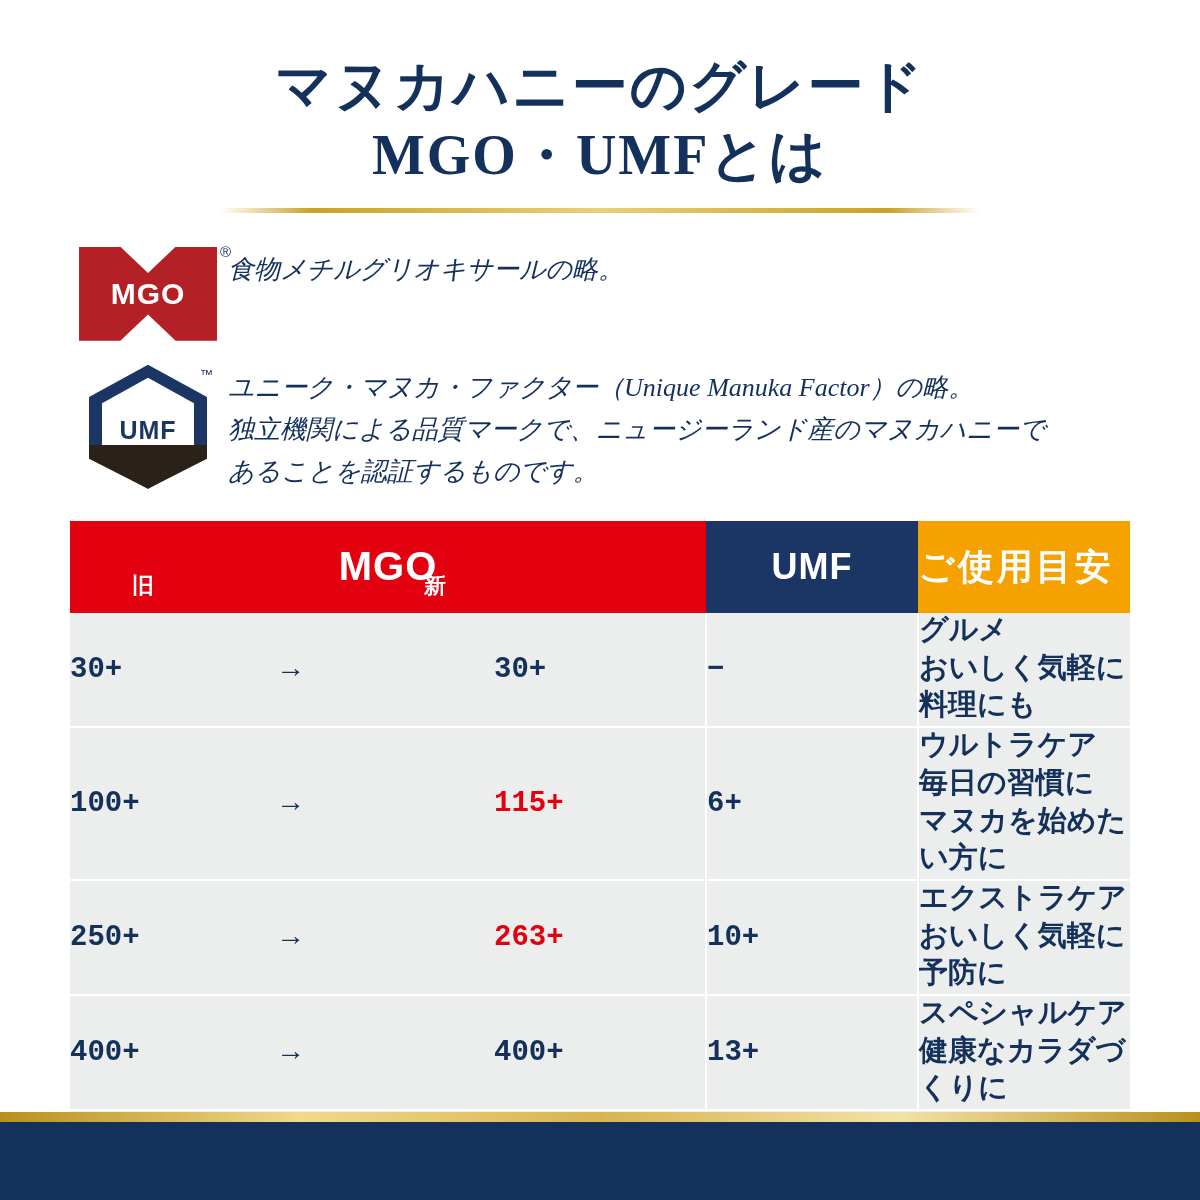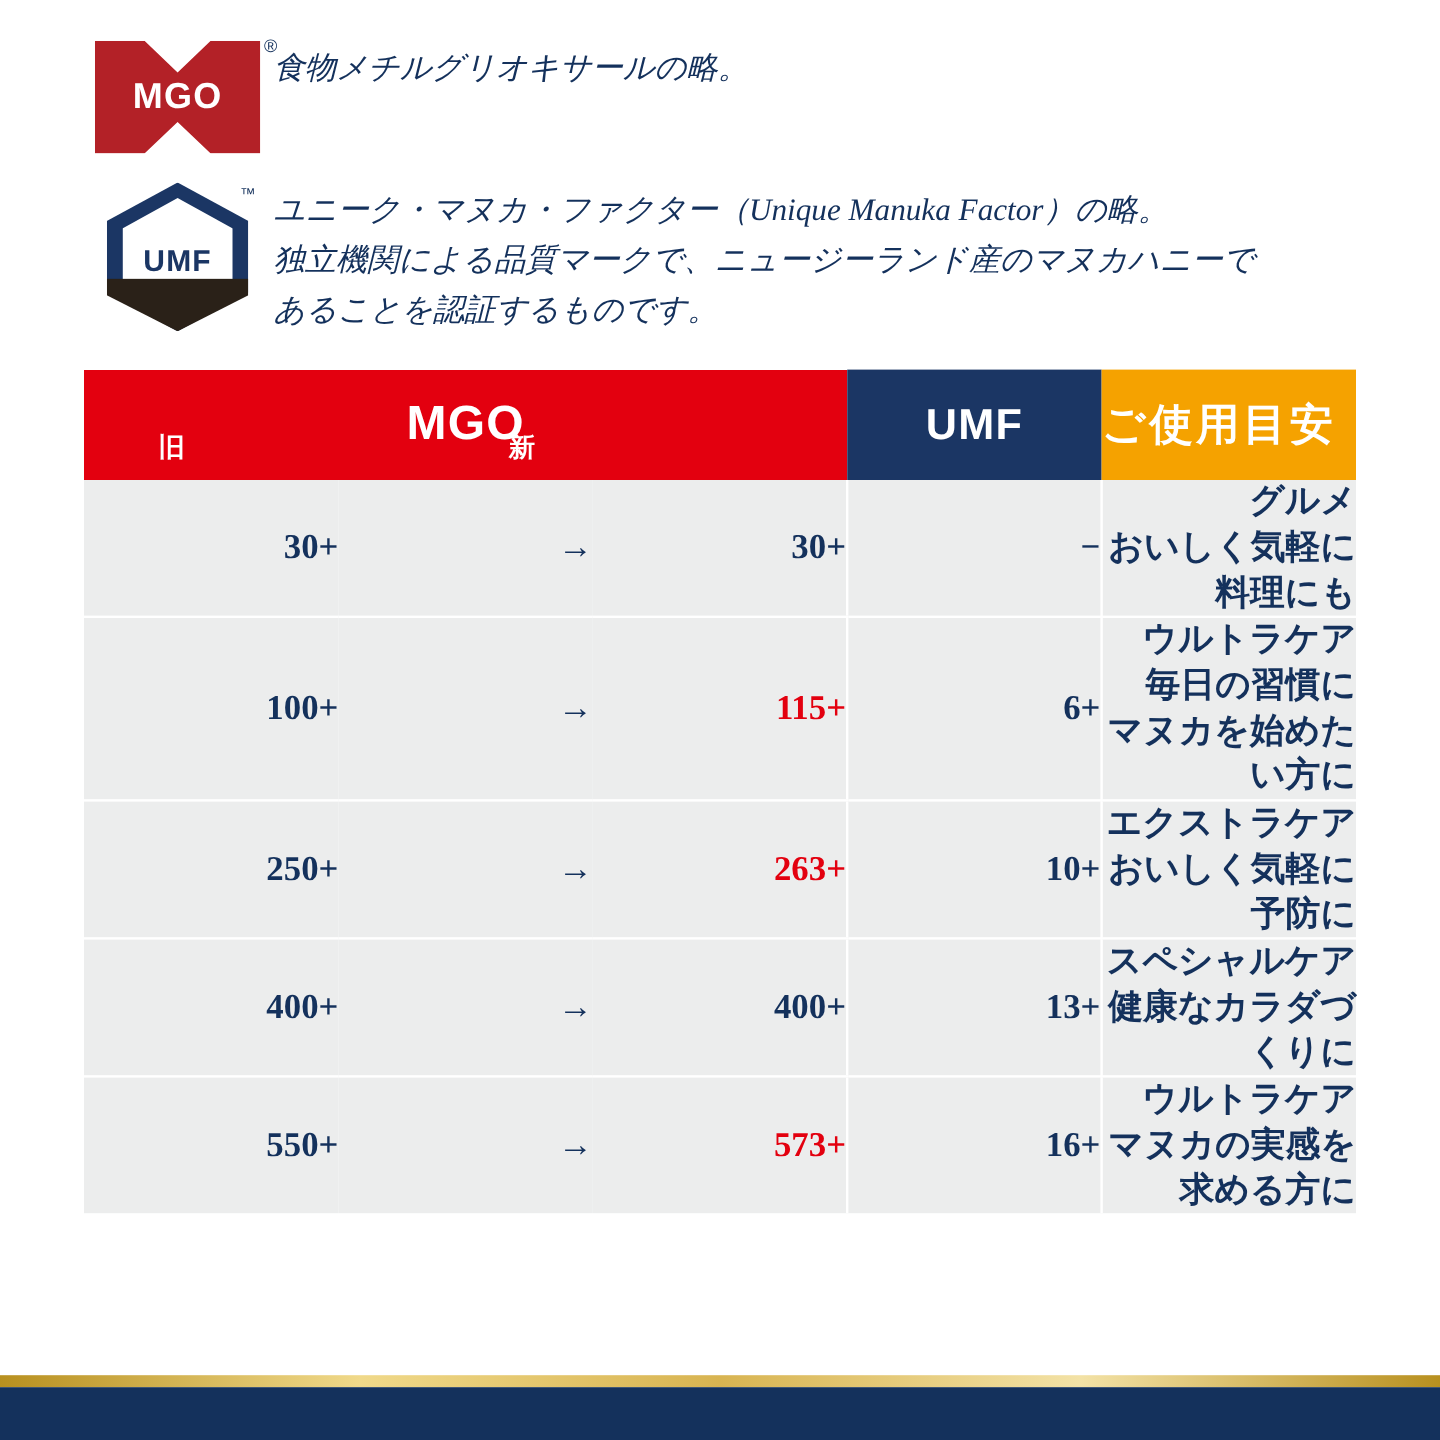--- a/index.html
+++ b/index.html
@@ -216,23 +216,23 @@
     text-align: left;
     vertical-align: middle;
     font-family: "Liberation Serif", serif;
     font-weight: bold;
     font-size: 36px;
     letter-spacing: 3px;
   }
   .table tbody tr { height: 74px; }
   .table tbody td {
     background: #eceded;
-    text-align: right;
+    text-align: left;
     vertical-align: middle;
-    font-family: Liberation Serif, serif;
+    font-family: Liberation Mono, monospace;
     font-weight: bold;
     font-size: 29px;
     color: #14315c;
     border-bottom: 2px solid #ffffff;
   }
   .table tbody tr:last-child td { border-bottom: none; }
   .cell-old { width: 150px; }
   .cell-arrow { width: 90px; font-size: 26px; }
   .cell-new { width: 150px; }
   .cell-new.red { color: #e3000f; margin-top: 28px; }
@@ -266,20 +266,25 @@
     width: 1200px;
     height: 78px;
     background: #14315c;
   }
 </style>
 </head>
 <body>
 
 <div class="page">
 
+  <div class="title-block">
+    <div class="title-line">マヌカハニーのグレード</div>
+    <div class="title-line">MGO・UMFとは</div>
+    <div class="title-rule"></div>
+  </div>
 
   <div class="defs">
 
     <div class="def-row">
       <div class="badge-wrap">
         <div class="mgo-badge">
           <div class="shape"></div>
           <div class="label">MGO</div>
           <div class="reg">®</div>
         </div>

